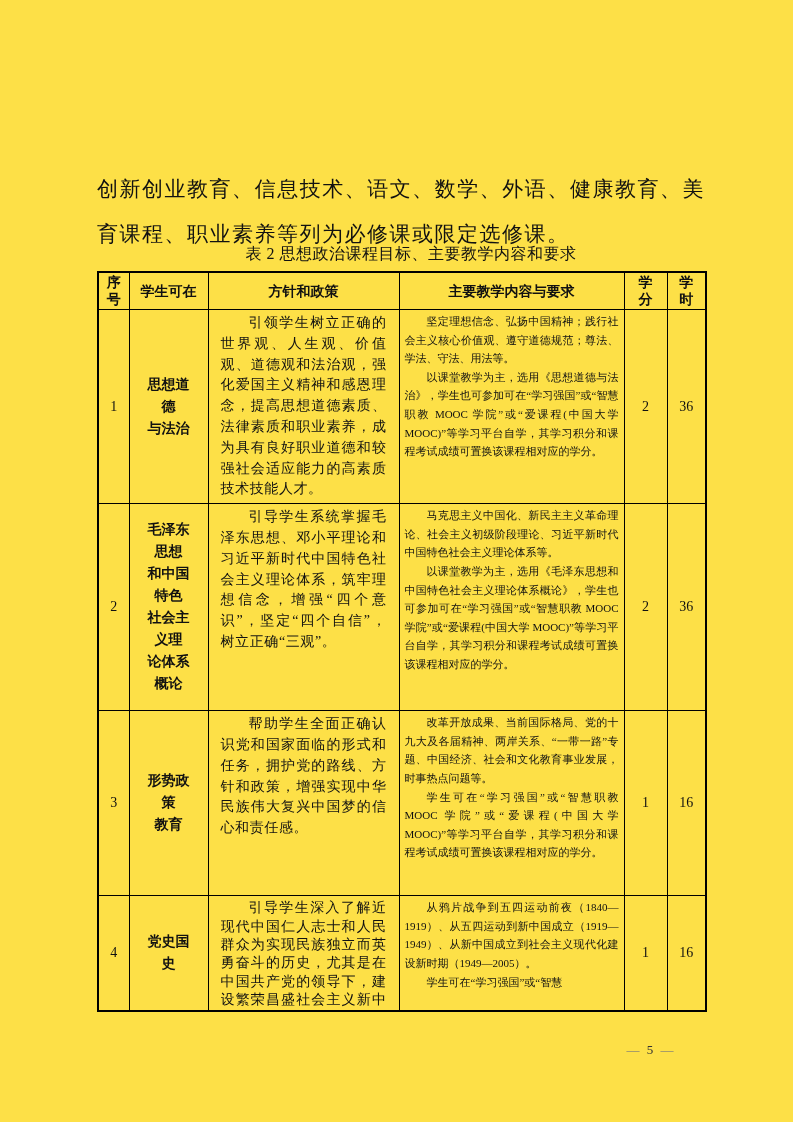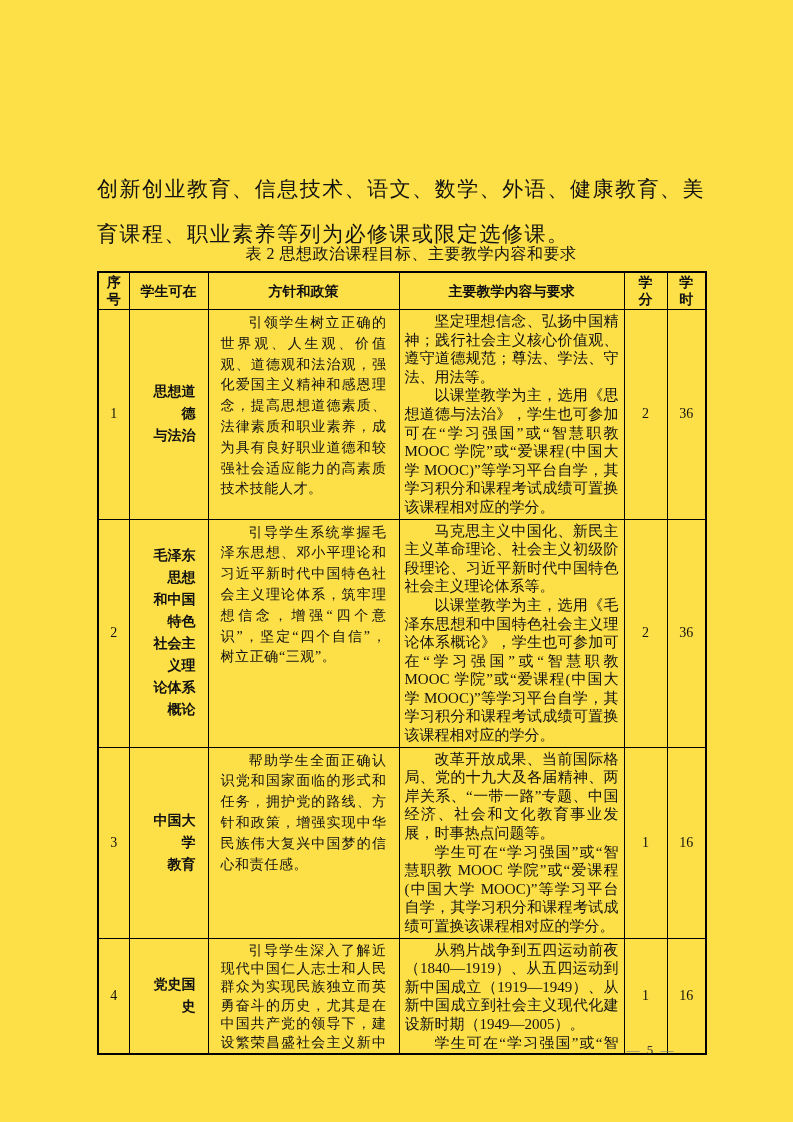--- a/index.html
+++ b/index.html
@@ -29,30 +29,30 @@
     font-weight:bold;font-size:14px;line-height:17px;text-align:center;
     white-space:pre-line;padding:1px 2px;
   }
   tr.r-head{height:36px;}
   tr.r1{height:170px;}
   tr.r2{height:207px;}
   tr.r3{height:185px;}
   tr.r4{height:113px;}
   td.c-no{ text-align:center;font-size:14px; }
   td.c-name{
-    text-align:right;font-weight:bold;font-size:14px;line-height:22px;
+    text-align:center;font-weight:bold;font-size:14px;line-height:22px;
     white-space:pre-line;padding:1px 12px;
   }
   td.c-obj{
     vertical-align:top;font-size:14px;letter-spacing:0.6px;
     line-height:20.8px;text-align:justify;text-justify:inter-character;
     padding:3px 12px;
   }
   td.c-cont{
-    vertical-align:top;font-size:15px;
+    vertical-align:top;font-size:11px;
     line-height:18.6px;text-align:justify;text-justify:inter-character;
     padding:2px 5px;
   }
   td.c-num{ text-align:center;font-size:14px; }
   .para{margin:0;text-indent:2em;}
   tr.r4 td.c-obj{line-height:18.4px;}
   .clip{max-height:108px;overflow:hidden;}
   .footer{
     position:absolute;left:596px;top:1042px;width:110px;
     font-size:13px;text-align:center;color:#333;letter-spacing:2px;
@@ -116,21 +116,21 @@
         </td>
         <td class="c-cont">
           <p class="para">马克思主义中国化、新民主主义革命理论、社会主义初级阶段理论、习近平新时代中国特色社会主义理论体系等。</p>
           <p class="para">以课堂教学为主，选用《毛泽东思想和中国特色社会主义理论体系概论》，学生也可参加可在“学习强国”或“智慧职教 MOOC 学院”或“爱课程(中国大学 MOOC)”等学习平台自学，其学习积分和课程考试成绩可置换该课程相对应的学分。</p>
         </td>
         <td class="c-num">2</td>
         <td class="c-num">36</td>
       </tr>
       <tr class="r3">
         <td class="c-no">3</td>
-        <td class="c-name">中国大学
+        <td class="c-name">形势政策
 教育</td>
         <td class="c-obj">
           <p class="para">帮助学生全面正确认识党和国家面临的形式和任务，拥护党的路线、方针和政策，增强实现中华民族伟大复兴中国梦的信心和责任感。</p>
         </td>
         <td class="c-cont">
           <p class="para">改革开放成果、当前国际格局、党的十九大及各届精神、两岸关系、“一带一路”专题、中国经济、社会和文化教育事业发展，时事热点问题等。</p>
           <p class="para">学生可在“学习强国”或“智慧职教 MOOC 学院”或“爱课程(中国大学 MOOC)”等学习平台自学，其学习积分和课程考试成绩可置换该课程相对应的学分。</p>
         </td>
         <td class="c-num">1</td>
         <td class="c-num">16</td>

